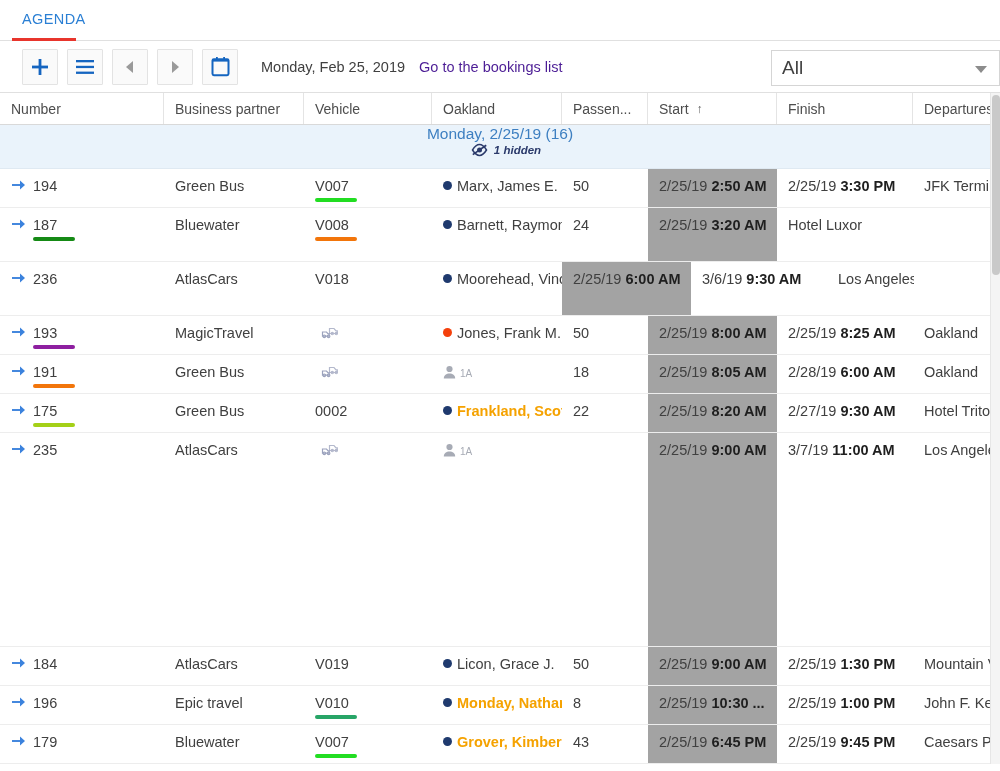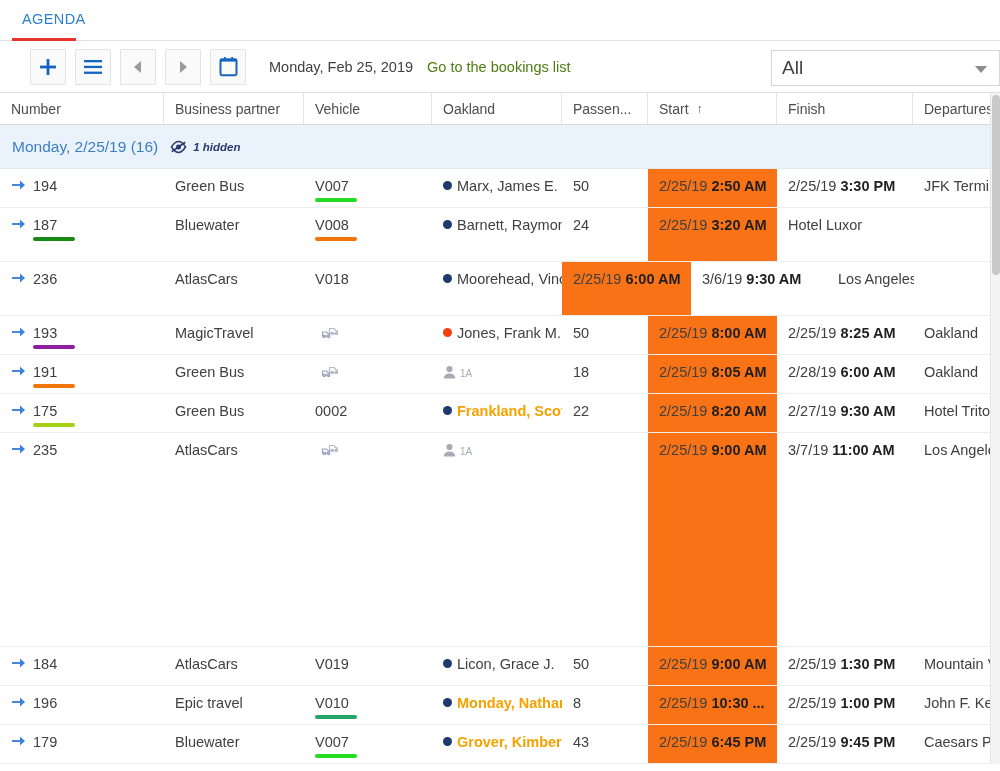--- a/index.html
+++ b/index.html
@@ -35,21 +35,21 @@
     left: 12px; bottom: -1px;
     width: 64px; height: 3px;
     background: #e8352c;
   }
 
   
   .toolbar {
     height: 52px;
     display: flex;
     align-items: center;
-    padding: 0 30px;
+    padding: 0 22px;
     border-bottom: 1px solid #e0e0e0;
     position: relative;
   }
   .tbtn {
     width: 36px; height: 36px;
     border: 1px solid #e3e3e3;
     background: #fafafa;
     margin-right: 9px;
     display: flex; align-items: center; justify-content: center;
     cursor: pointer;
@@ -58,21 +58,21 @@
   .tbtn.nav { margin-right: 9px; }
   .tbtn svg { display: block; }
   .tbar-date {
     font-size: 14.5px;
     color: #404040;
     margin-left: 14px;
     white-space: nowrap;
   }
   .tbar-link {
     font-size: 14.5px;
-    color: #4d7c0f;
+    color: #4c1d95;
     margin-left: 14px;
     cursor: pointer;
     white-space: nowrap;
   }
   .filter-select {
     position: absolute;
     right: 0px; top: 9px;
     width: 229px; height: 36px;
     border: 1px solid #d5d5d5;
     background: #fff;
@@ -122,20 +122,21 @@
   .c-dep      { width: 87px; border-right: none; }
 
   
   .group-row {
     height: 44px;
     background: #eaf3fb;
     display: flex;
     align-items: center;
     padding-left: 12px;
     border-bottom: 1px solid #dfe9f2;
+    flex-direction: column;
   }
   .group-title {
     color: #3d7fc1;
     font-size: 15.5px;
     margin-right: 12px;
   }
   .hidden-wrap { display: flex; align-items: center; }
   .hidden-label {
     font-size: 11.5px;
     font-style: italic;
@@ -151,21 +152,21 @@
     background: #fff;
   }
   .cell {
     padding: 9px 11px 0 11px;
     font-size: 14.5px;
     color: #404040;
     overflow: hidden;
     white-space: nowrap;
     position: relative;
   }
-  .cell.shade { background: #f97316; }
+  .cell.shade { background: #a3a3a3; }
   .cell.c-dep { }
 
   .num-wrap { display: flex; align-items: flex-start; }
   .arrow-icon { margin-right: 7px; flex: none; }
   .num-text { position: relative; display: inline-block; }
   .colorbar {
     position: absolute;
     left: 0; top: 20px;
     width: 42px; height: 4px;
     border-radius: 2px;

